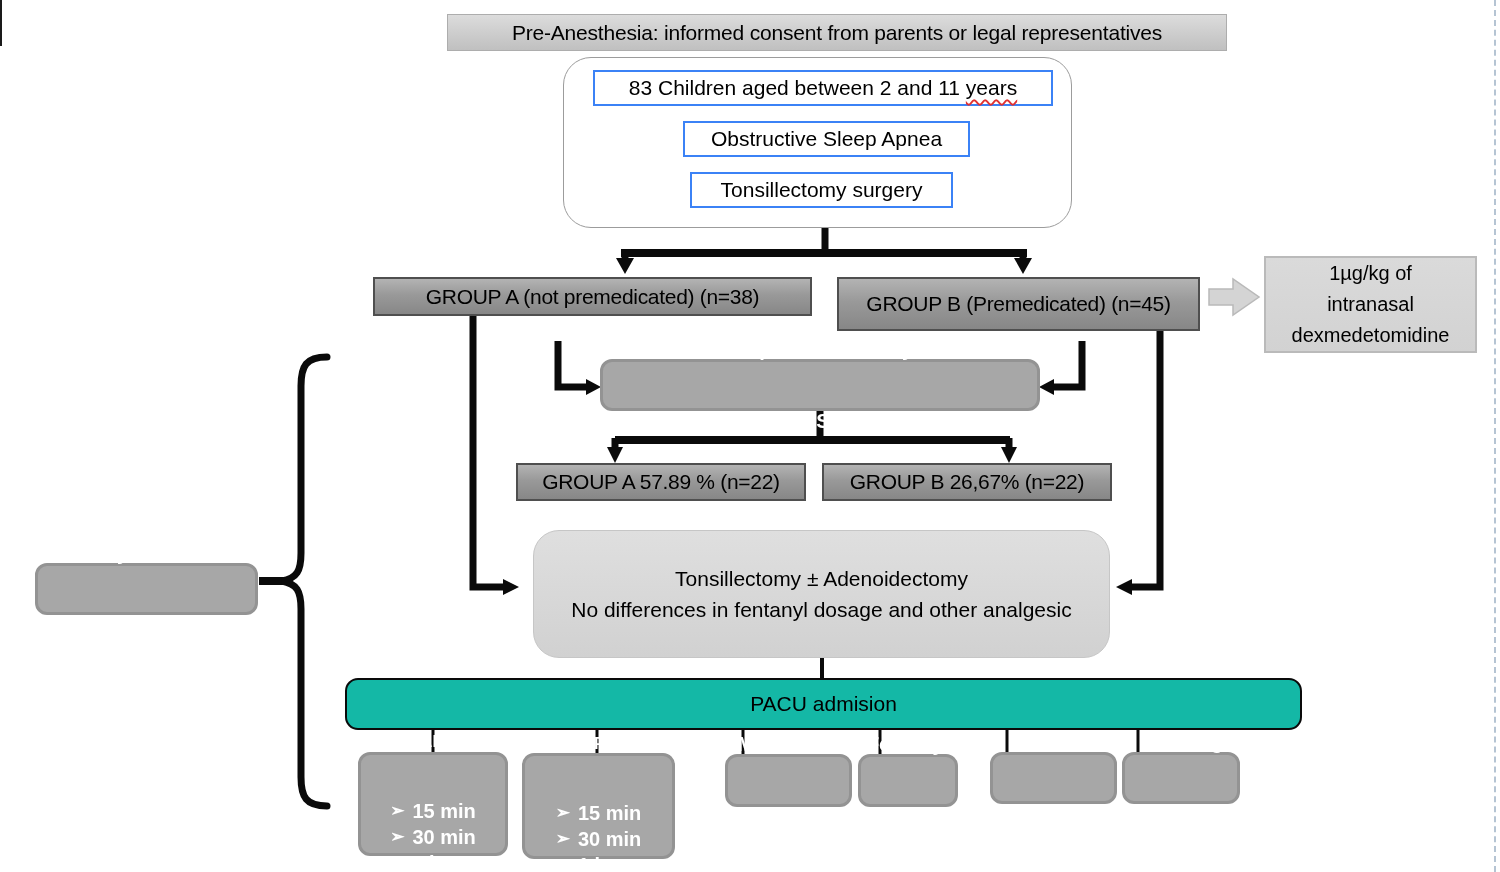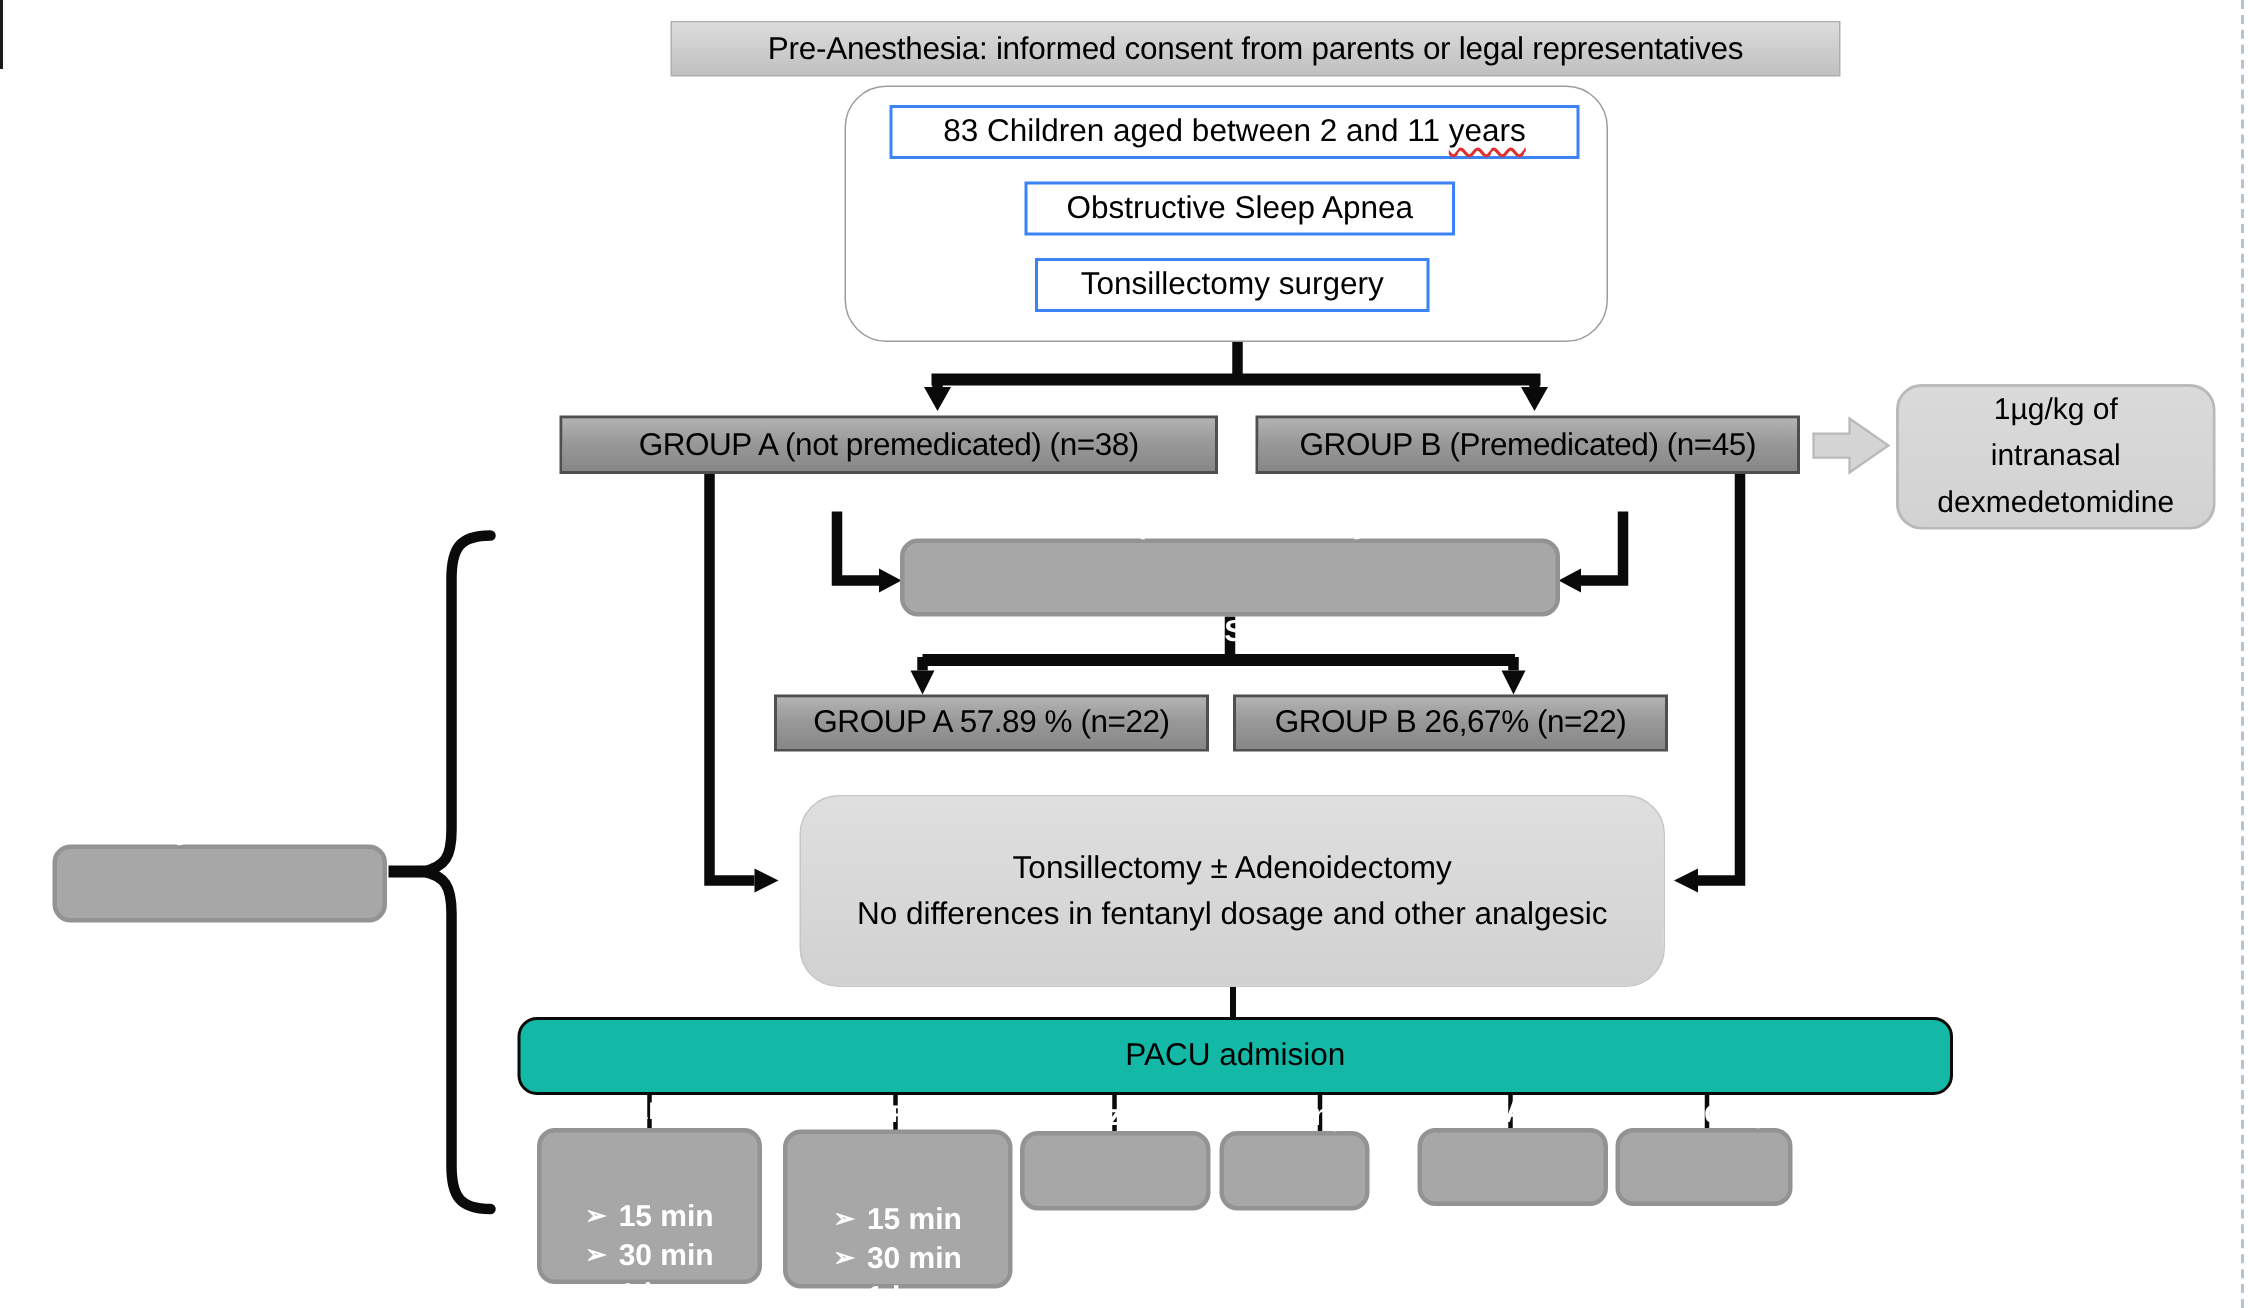--- a/index.html
+++ b/index.html
@@ -36,21 +36,21 @@
   .pacu{
     background:#14b8a6;border:2.5px solid #0a0a0a;border-radius:13px;font-size:21px;
   }
   .misspell{
     text-decoration:underline;text-decoration-style:wavy;
     text-decoration-color:#e03131;text-decoration-thickness:2px;text-underline-offset:4px;
   }
   .list{display:flex;flex-direction:column;align-items:flex-start;line-height:26px;font-size:20px;}
   .list .row{display:flex;gap:8px;align-items:center;}
   .bullet{font-size:17px;}
-  .two-line{line-height:25px;font-size:20px;}
+  .two-line{line-height:25px;font-size:20px;margin-left:45px;}
   svg{display:block;}
   .margin-dash{border-left:2px dashed #8fa6bd;opacity:0.65;}
   .corner-mark{background:#1a1a1a;}
 </style>
 </head>
 <body>
 
 <div class="canvas">
 
   <svg class="abs" style="left:0;top:0;" width="1500" height="872" viewBox="0 0 1500 872">
@@ -112,25 +112,25 @@
   </div>
 
   <div class="abs box outline-box" style="left:690px;top:172px;width:263px;height:36px;font-size:21px;">
     <span>Tonsillectomy surgery</span>
   </div>
 
   <div class="abs box grad-gray" style="left:373px;top:277px;width:439px;height:39px;">
     <span>GROUP A (not premedicated) (n=38)</span>
   </div>
 
-  <div class="abs box grad-gray" style="left:837px;top:277px;width:363px;height:39px;">
+  <div class="abs box grad-gray" style="left:837px;top:277px;width:363px;height:54px;">
     <span>GROUP B (Premedicated) (n=45)</span>
   </div>
 
-  <div class="abs box light-box" style="left:1264px;top:256px;width:213px;height:97px;border-radius:17px;">
+  <div class="abs box light-box" style="left:1264px;top:256px;width:213px;height:97px;">
     <span>1µg/kg of</span>
     <span>intranasal</span>
     <span>dexmedetomidine</span>
   </div>
 
   <div class="abs box soft-gray" style="left:600px;top:359px;width:440px;height:52px;font-size:20px;line-height:25px;">
     <span>Yale Preoperative Anxiety Scale</span>
     <span>(YPAS)&gt;30</span>
   </div>
 

